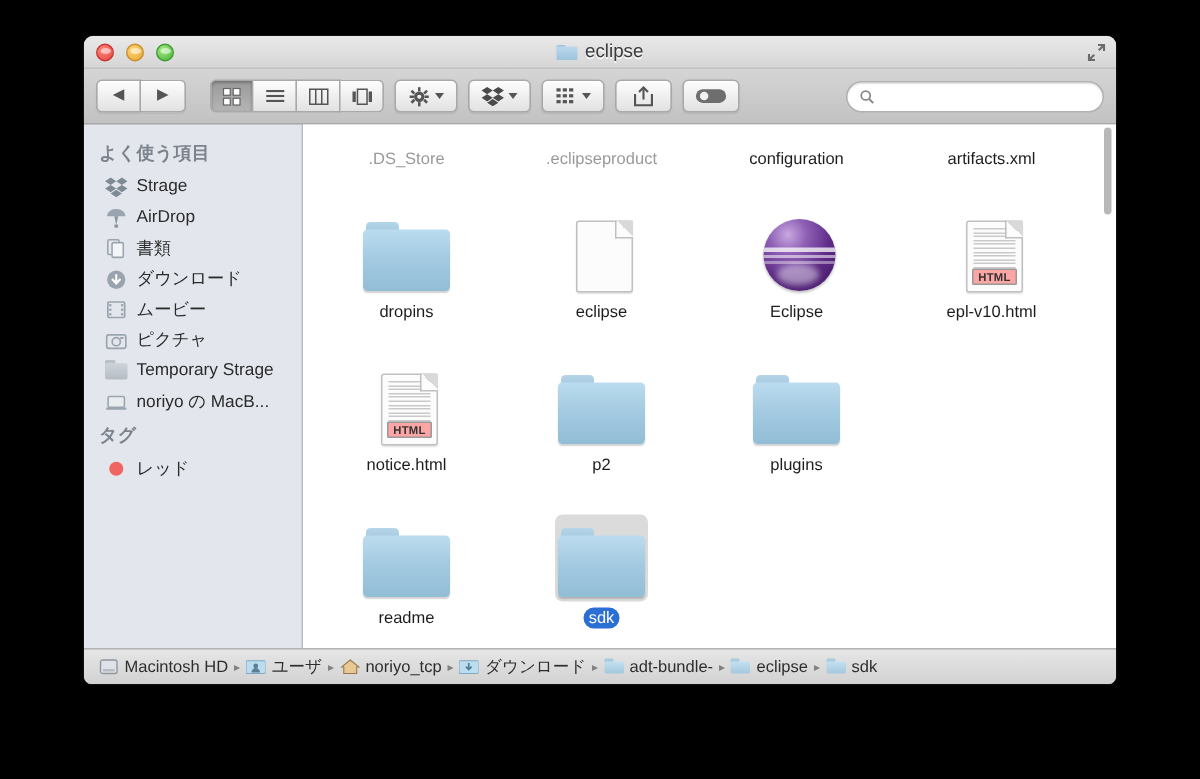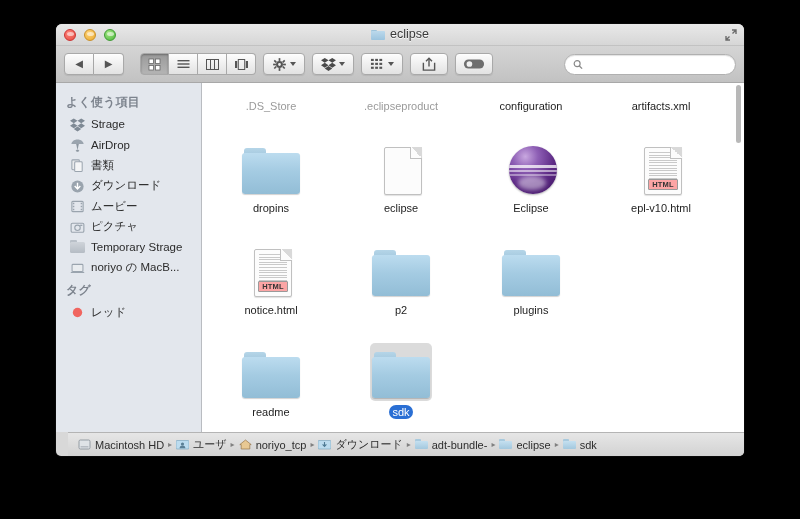--- a/index.html
+++ b/index.html
@@ -244,21 +244,21 @@
     position: absolute; left: 9px; top: 30px; width: 28px; height: 14px;
     border-radius: 50%; background: rgba(255,255,255,.45); filter: blur(2px);
   }
 
   
   .pathbar {
     height: 24px; flex: 0 0 24px;
     background: linear-gradient(to bottom,#e6e6e6,#d2d2d2);
     border-top: 1px solid #b4b4b4;
     display: flex; align-items: center; padding-left: 10px; gap: 4px;
-    font-size: 11px; color: #2e2e2e; margin-left: 12px;
+    font-size: 11px; color: #2e2e2e;
   }
   .crumb { display: flex; align-items: center; gap: 4px; cursor: pointer; white-space: nowrap; }
   .crumb-ico { width: 13px; height: 11px; position: relative; flex: 0 0 13px; }
   .crumb-folder::before {
     content: ""; position: absolute; left: 0; top: 0; width: 6px; height: 2.5px;
     background: #a8cade; border-radius: 1px 1px 0 0;
   }
   .crumb-folder::after {
     content: ""; position: absolute; left: 0; top: 2px; width: 13px; height: 8px;
     background: linear-gradient(to bottom,#c5e0f0,#a3c8de); border-radius: 1px;

